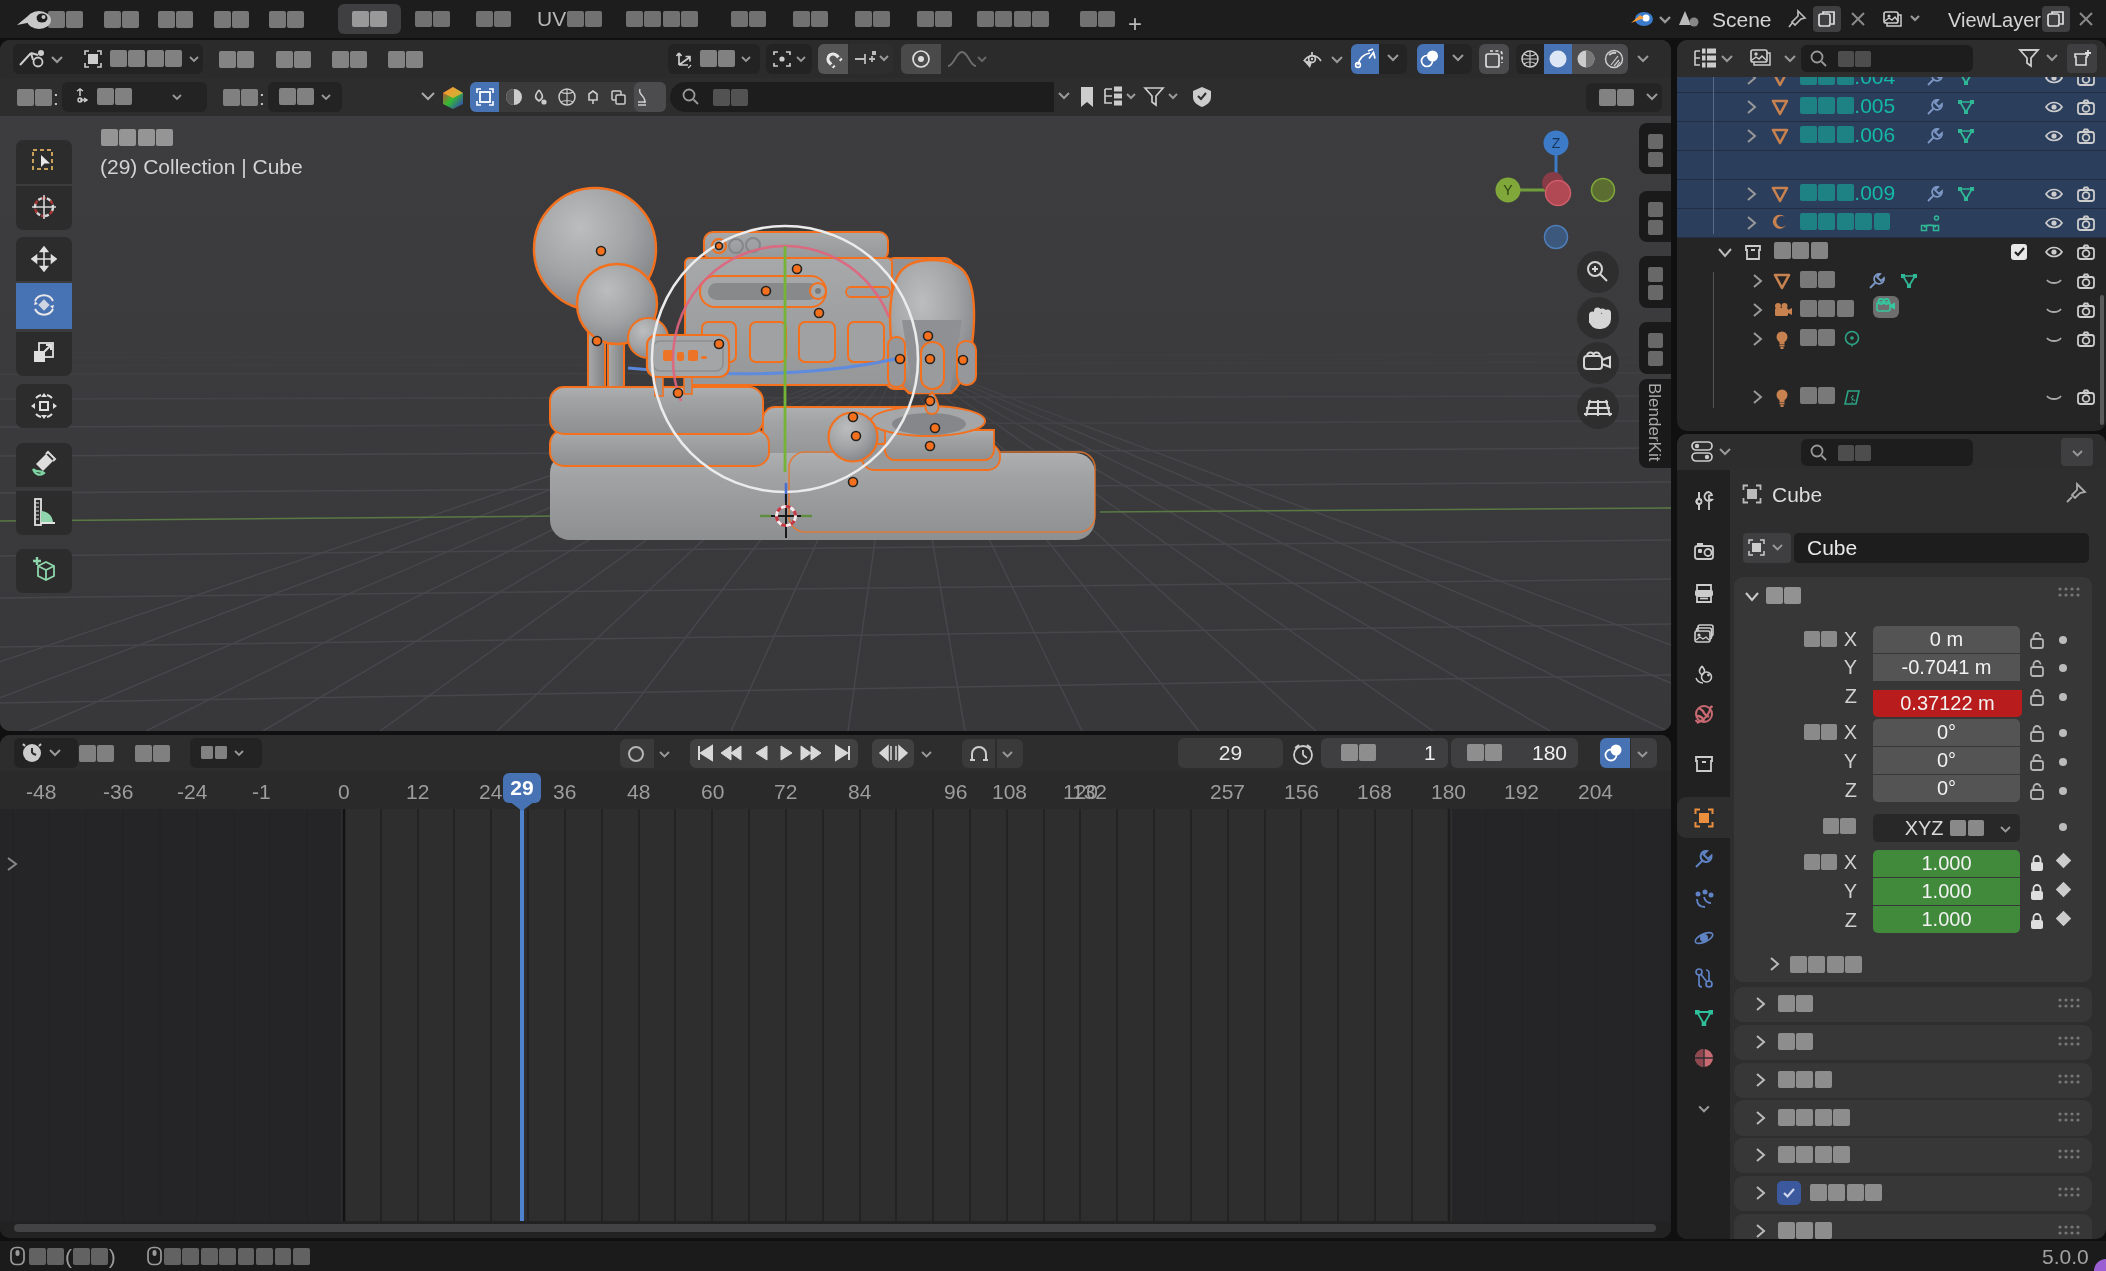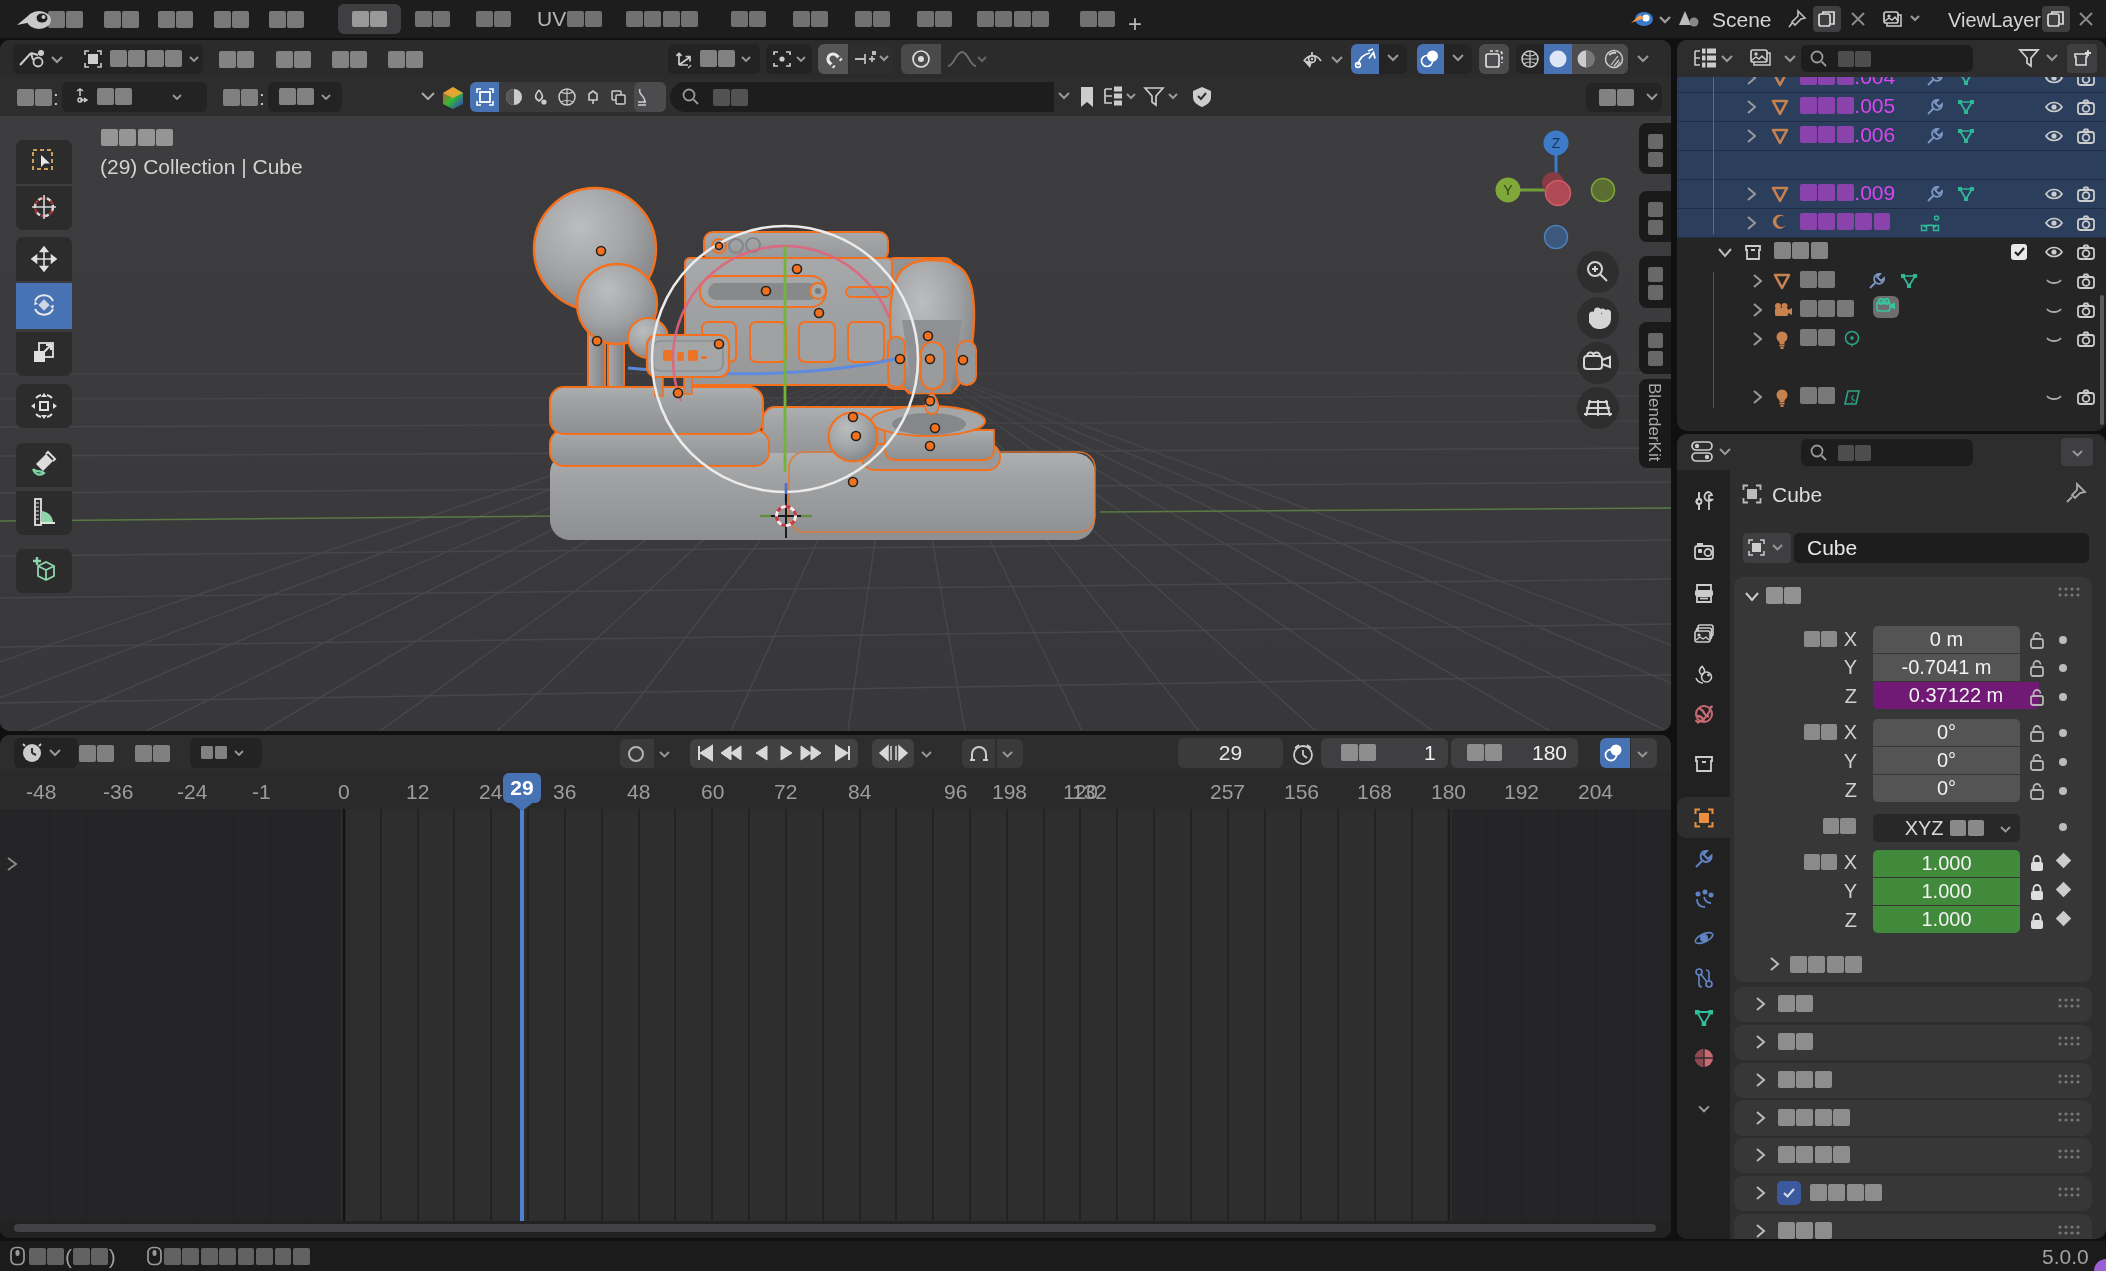--- a/index.html
+++ b/index.html
@@ -18,21 +18,21 @@
 #vph1{left:0;top:0;width:1671px;height:38px;background:#2b2b2c;color:#cccccc;font-size:21px}
 #vph2{left:0;top:38px;width:1671px;height:38px;background:#2d2d2e;color:#c5c5c5;font-size:21px}
 #tl{left:0;top:735px;width:1671px;height:503px;background:#2b2b2b;border-radius:10px;overflow:hidden}
 #ol{left:1677px;top:40px;width:429px;height:391px;background:#252526;border-radius:10px;overflow:hidden}
 #pr{left:1677px;top:434px;width:429px;height:805px;background:#2e2e2f;border-radius:10px;overflow:hidden}
 #sb{left:0;top:1241px;width:2106px;height:30px;background:#1b1b1b;color:#909090;font-size:20px}
 .hdrbtn{background:#232324;border-radius:6px;height:30px;display:flex;align-items:center;color:#cfcfcf}
 .orow{left:0;width:429px;height:29px;font-size:21px}
 .orow .a{position:absolute;top:4px}
 .orow span.a{top:1px}
-.onm{color:#d946ef}
+.onm{color:#14b8a6}
 .ogr{color:#bfbfbf}
 .ppanel{left:57px;width:358px;background:#373738;border-radius:9px;color:#d6d6d6;font-size:21px}
 .plabel{position:absolute;color:#cfcfcf;font-size:20px;text-align:right}
 .pfield{position:absolute;height:27px;border-radius:0;font-size:20px;color:#f2f2f2;text-align:center;line-height:27px}
 </style></head>
 <body>
 <div id="root">
 <div class="abs" id="topbar">
  <svg class="abs" style="left:14px;top:6px" width="42" height="26" viewBox="0 0 42 26">
   <ellipse cx="25" cy="14" rx="12" ry="9" fill="#c9c9c9"></ellipse>
@@ -662,21 +662,21 @@
         <span class="abs" style="left:252px">-1</span>
   <span class="abs" style="left:338px">0</span>
         <span class="abs" style="left:406px">12</span>
         <span class="abs" style="left:479px">24</span>
         <span class="abs" style="left:553px">36</span>
   <span class="abs" style="left:627px">48</span>
         <span class="abs" style="left:701px">60</span>
         <span class="abs" style="left:774px">72</span>
         <span class="abs" style="left:848px">84</span>
   <span class="abs" style="left:944px">96</span>
-        <span class="abs" style="left:992px">198</span>
+        <span class="abs" style="left:992px">108</span>
         <span class="abs" style="left:1063px">120</span>
         <span class="abs" style="left:1072px">132</span>
   <span class="abs" style="left:1210px">257</span>
         <span class="abs" style="left:1284px">156</span>
         <span class="abs" style="left:1357px">168</span>
         <span class="abs" style="left:1431px">180</span>
   <span class="abs" style="left:1504px">192</span>
         <span class="abs" style="left:1578px">204</span>
  </div>
  <div class="abs" style="left:520px;top:66px;width:4px;height:424px;background:#4e82cf"></div>
@@ -1231,21 +1231,21 @@
  <span class="plabel" style="left:60px;top:251px;width:120px">Z</span>
  <span class="plabel zh" style="left:60px;top:287px;width:120px"><s></s><s></s> X</span>
  <span class="plabel" style="left:60px;top:316px;width:120px">Y</span>
  <span class="plabel" style="left:60px;top:345px;width:120px">Z</span>
  <span class="plabel zh" style="left:60px;top:381px;width:120px"><s></s><s></s></span>
  <span class="plabel zh" style="left:60px;top:417px;width:120px"><s></s><s></s> X</span>
  <span class="plabel" style="left:60px;top:446px;width:120px">Y</span>
  <span class="plabel" style="left:60px;top:475px;width:120px">Z</span>
  <div class="pfield" style="left:196px;top:192px;width:147px;background:#545454;border-radius:5px 5px 0 0">0 m</div>
  <div class="pfield" style="left:196px;top:220px;width:147px;background:#545454">-0.7041 m</div>
- <div class="pfield" style="left:196px;top:248px;width:166px;background:#701a75;border-radius:0 0 5px 5px">0.37122 m</div>
+ <div class="pfield" style="left:196px;top:256px;width:149px;background:#b91c1c;border-radius:0 0 5px 5px">0.37122 m</div>
  <div class="pfield" style="left:196px;top:285px;width:147px;background:#545454;border-radius:5px 5px 0 0">0°</div>
  <div class="pfield" style="left:196px;top:313px;width:147px;background:#545454">0°</div>
  <div class="pfield" style="left:196px;top:341px;width:147px;background:#545454;border-radius:0 0 5px 5px">0°</div>
  <div class="pfield" style="left:196px;top:380px;width:147px;height:28px;line-height:28px;background:#282829;color:#d8d8d8;border-radius:5px"><span class="zh" style="margin-right:4px">XYZ <s></s><s></s></span></div>
  <svg class="abs" style="left:322px;top:389px" width="13" height="11" viewBox="0 0 13 11">
         <use href="#i-dchev"></use>
       </svg>
  <div class="pfield" style="left:196px;top:416px;width:147px;background:#418a3c;border-radius:5px 5px 0 0">1.000</div>
  <div class="pfield" style="left:196px;top:444px;width:147px;background:#418a3c">1.000</div>
  <div class="pfield" style="left:196px;top:472px;width:147px;background:#418a3c;border-radius:0 0 5px 5px">1.000</div>

